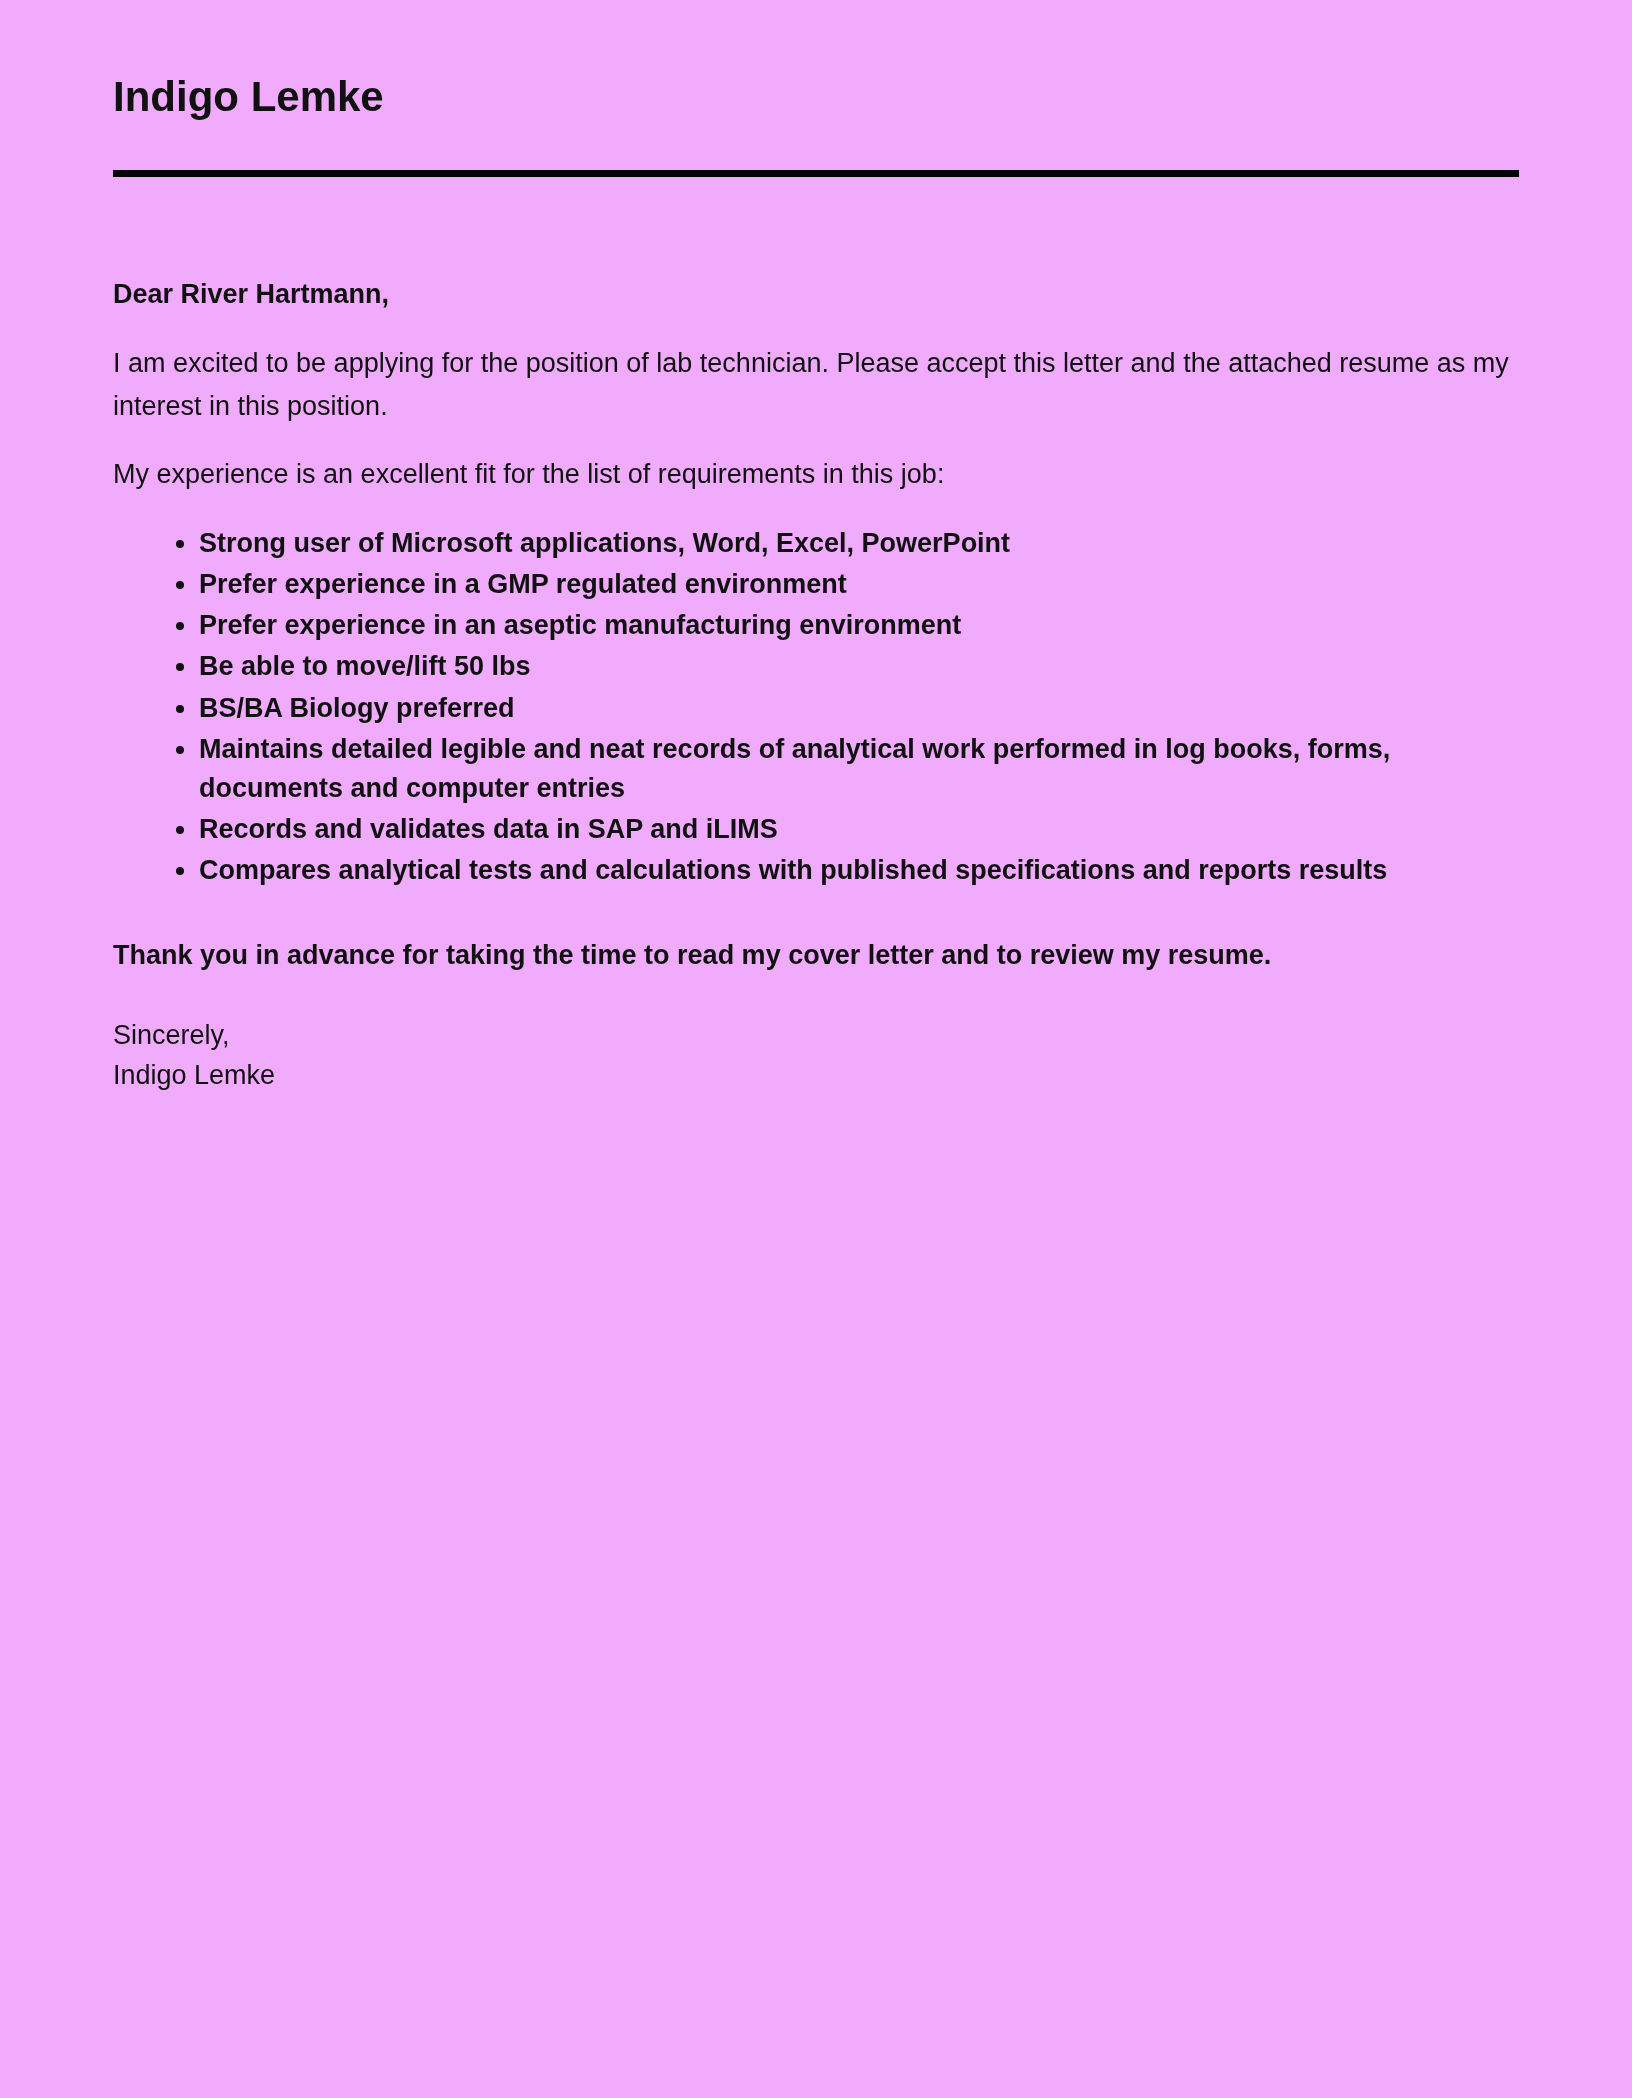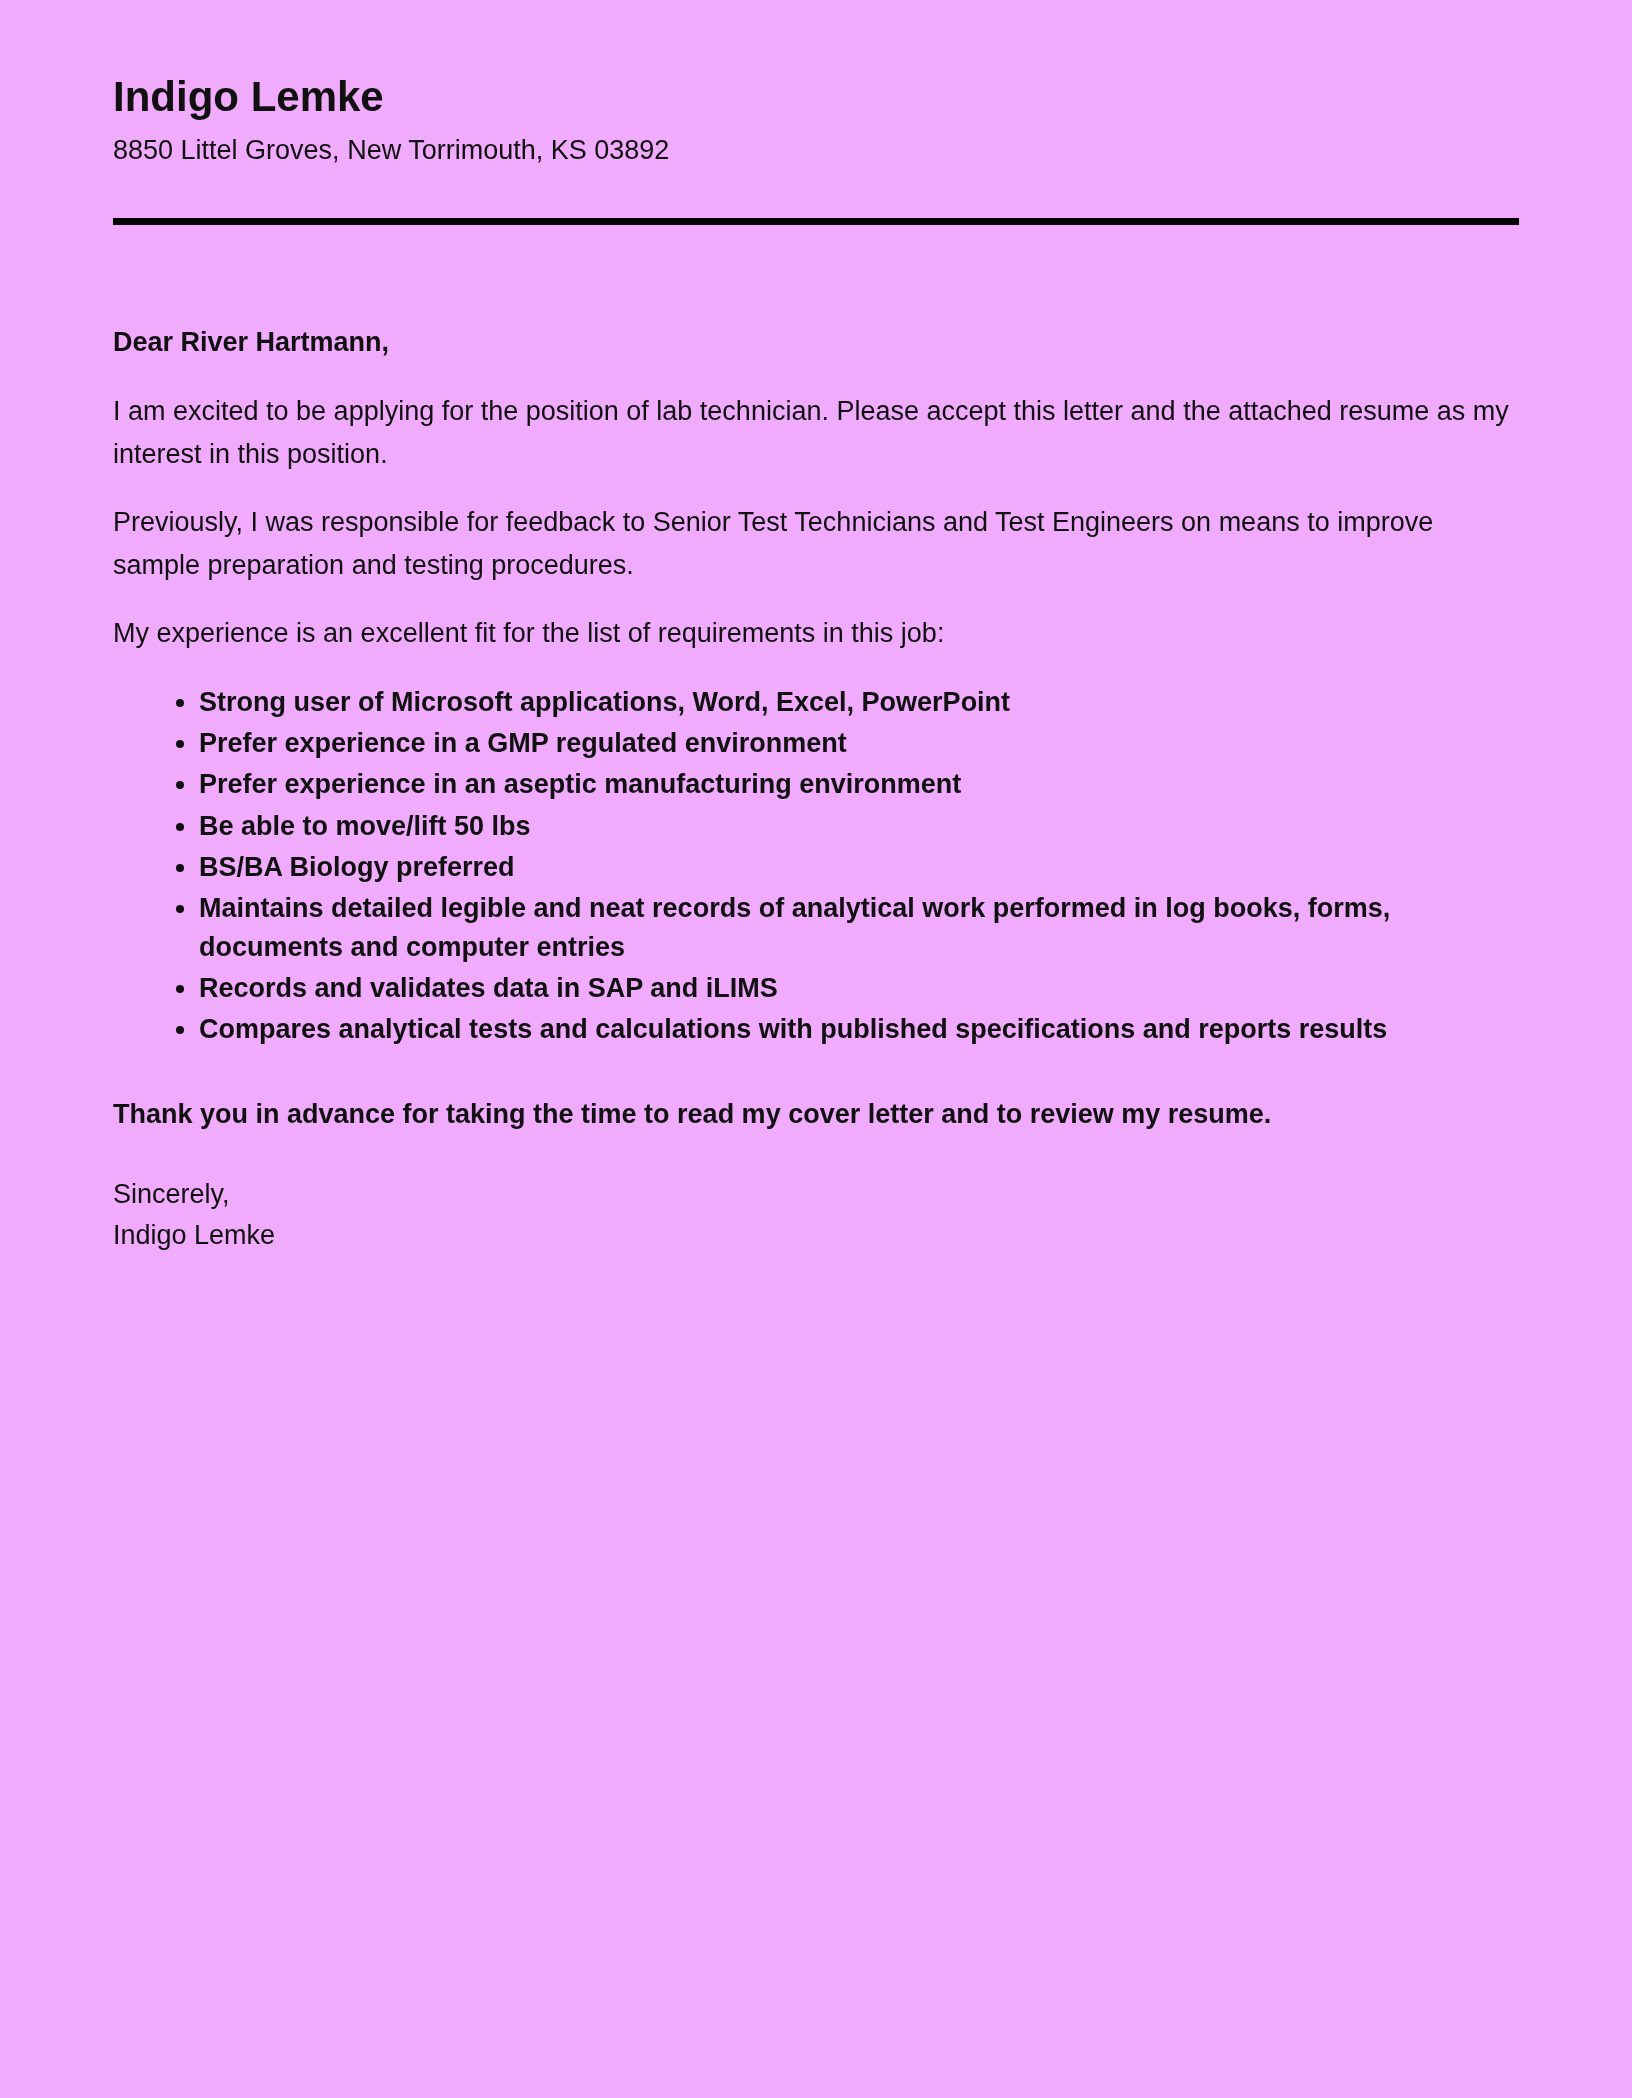--- a/index.html
+++ b/index.html
@@ -62,32 +62,30 @@
     line-height: 1.5;
   }
 </style>
 </head>
 <body>
 
 <div class="page">
 
   <div class="letter-header">
     <div class="sender-name">Indigo Lemke</div>
-    <div class="sender-address">8850 Littel Groves, New Torrimouth, KS 03892</div>
   </div>
 
   <div class="divider"></div>
 
   <div class="letter-body">
 
     <div class="salutation">Dear River Hartmann,</div>
 
     <div>
         <div class="para">I am excited to be applying for the position of lab technician. Please accept this letter and the attached resume as my interest in this position.</div>
-        <div class="para">Previously, I was responsible for feedback to Senior Test Technicians and Test Engineers on means to improve sample preparation and testing procedures.</div>
         <div class="para">My experience is an excellent fit for the list of requirements in this job:</div>
       </div>
 
     <ul class="requirements">
         <li>Strong user of Microsoft applications, Word, Excel, PowerPoint</li>
         <li>Prefer experience in a GMP regulated environment</li>
         <li>Prefer experience in an aseptic manufacturing environment</li>
         <li>Be able to move/lift 50 lbs</li>
         <li>BS/BA Biology preferred</li>
         <li>Maintains detailed legible and neat records of analytical work performed in log books, forms, documents and computer entries</li>

